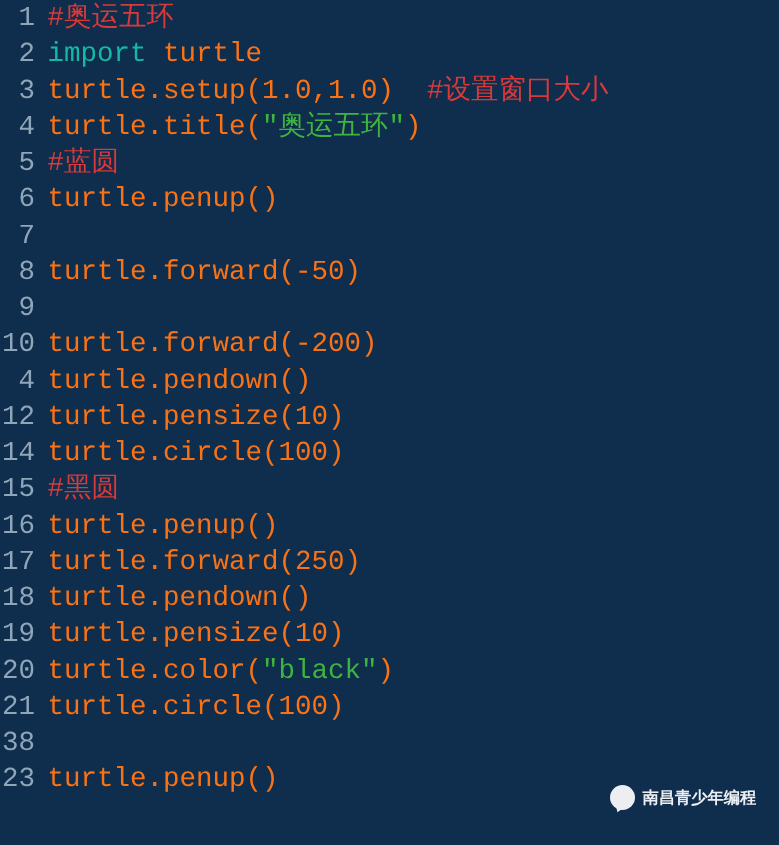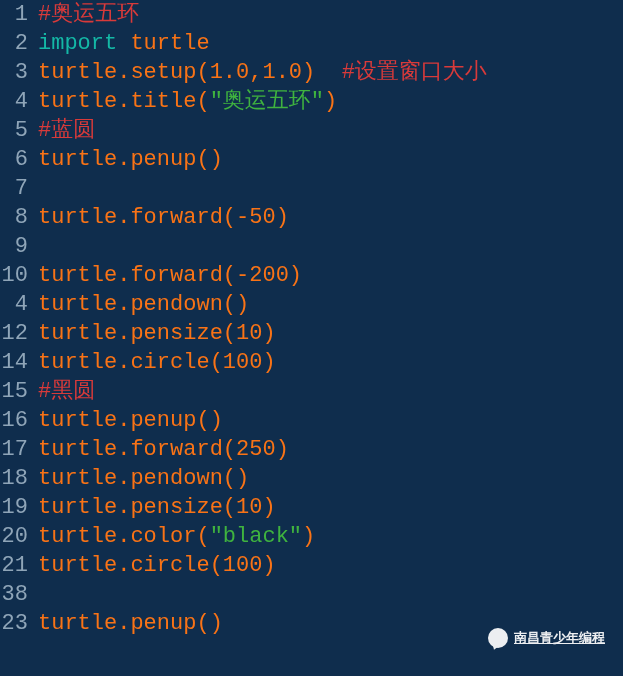--- a/index.html
+++ b/index.html
@@ -43,21 +43,20 @@
     bottom: 28px;
     right: 18px;
     display: flex;
     align-items: center;
     gap: 6px;
     color: #ffffff;
     font-family: sans-serif;
     font-size: 13px;
     font-weight: bold;
     opacity: 0.92;
-    text-decoration: underline;
   }
   .watermark .bubble {
     width: 20px;
     height: 20px;
     background: #ffffff;
     border-radius: 50%;
     position: relative;
   }
   .watermark .bubble::after {
     content: "";

